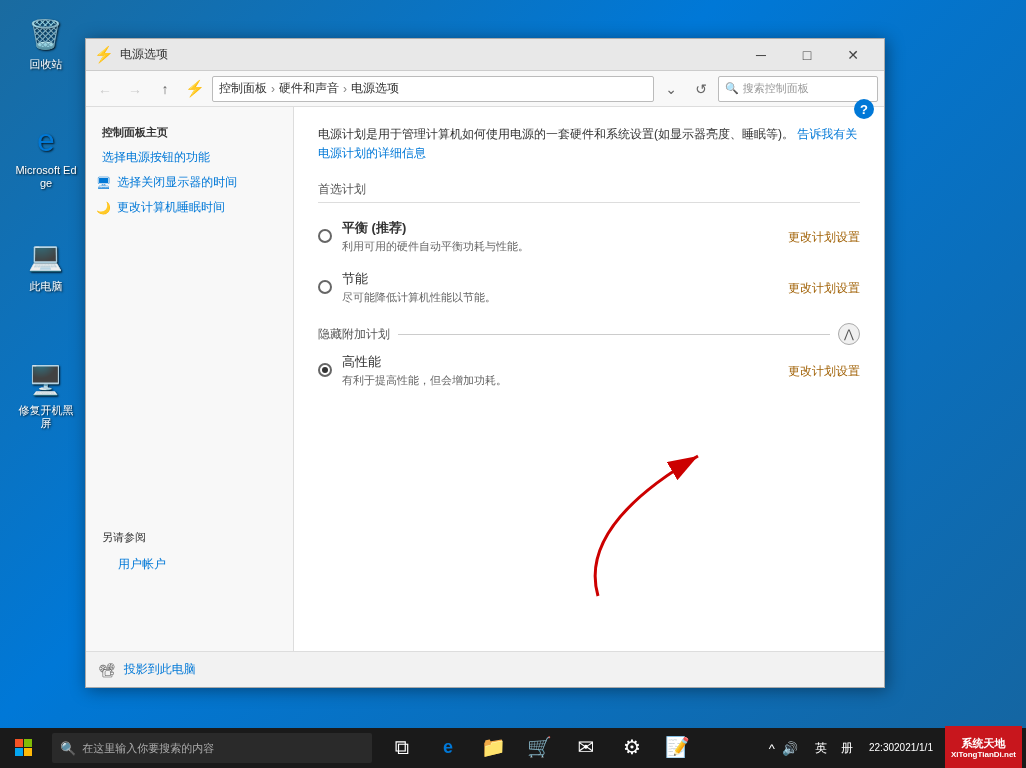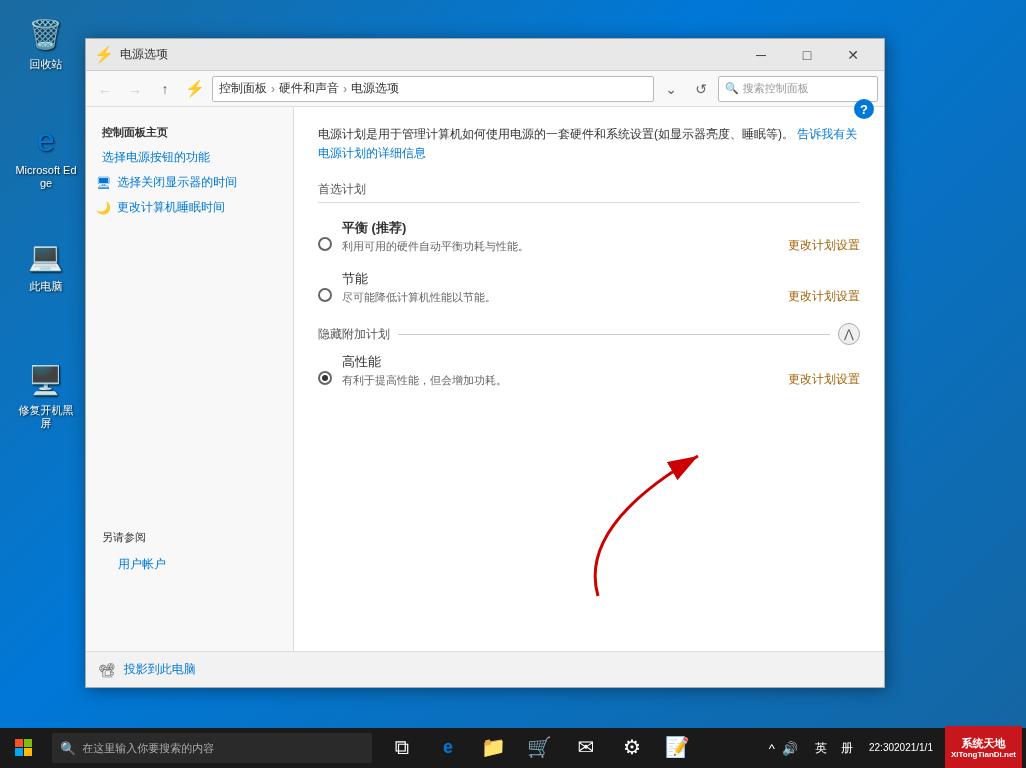--- a/index.html
+++ b/index.html
@@ -322,21 +322,21 @@
     .plan-section-label {
       font-size: 12px;
       color: #555;
       margin: 18px 0 8px;
       border-bottom: 1px solid #ddd;
       padding-bottom: 4px;
     }
 
     .plan-row {
       display: flex;
-      align-items: flex-end;
+      align-items: center;
       padding: 8px 0;
     }
     .plan-radio-col {
       width: 24px;
       padding-top: 2px;
     }
     .plan-radio {
       width: 14px;
       height: 14px;
       border-radius: 50%;

